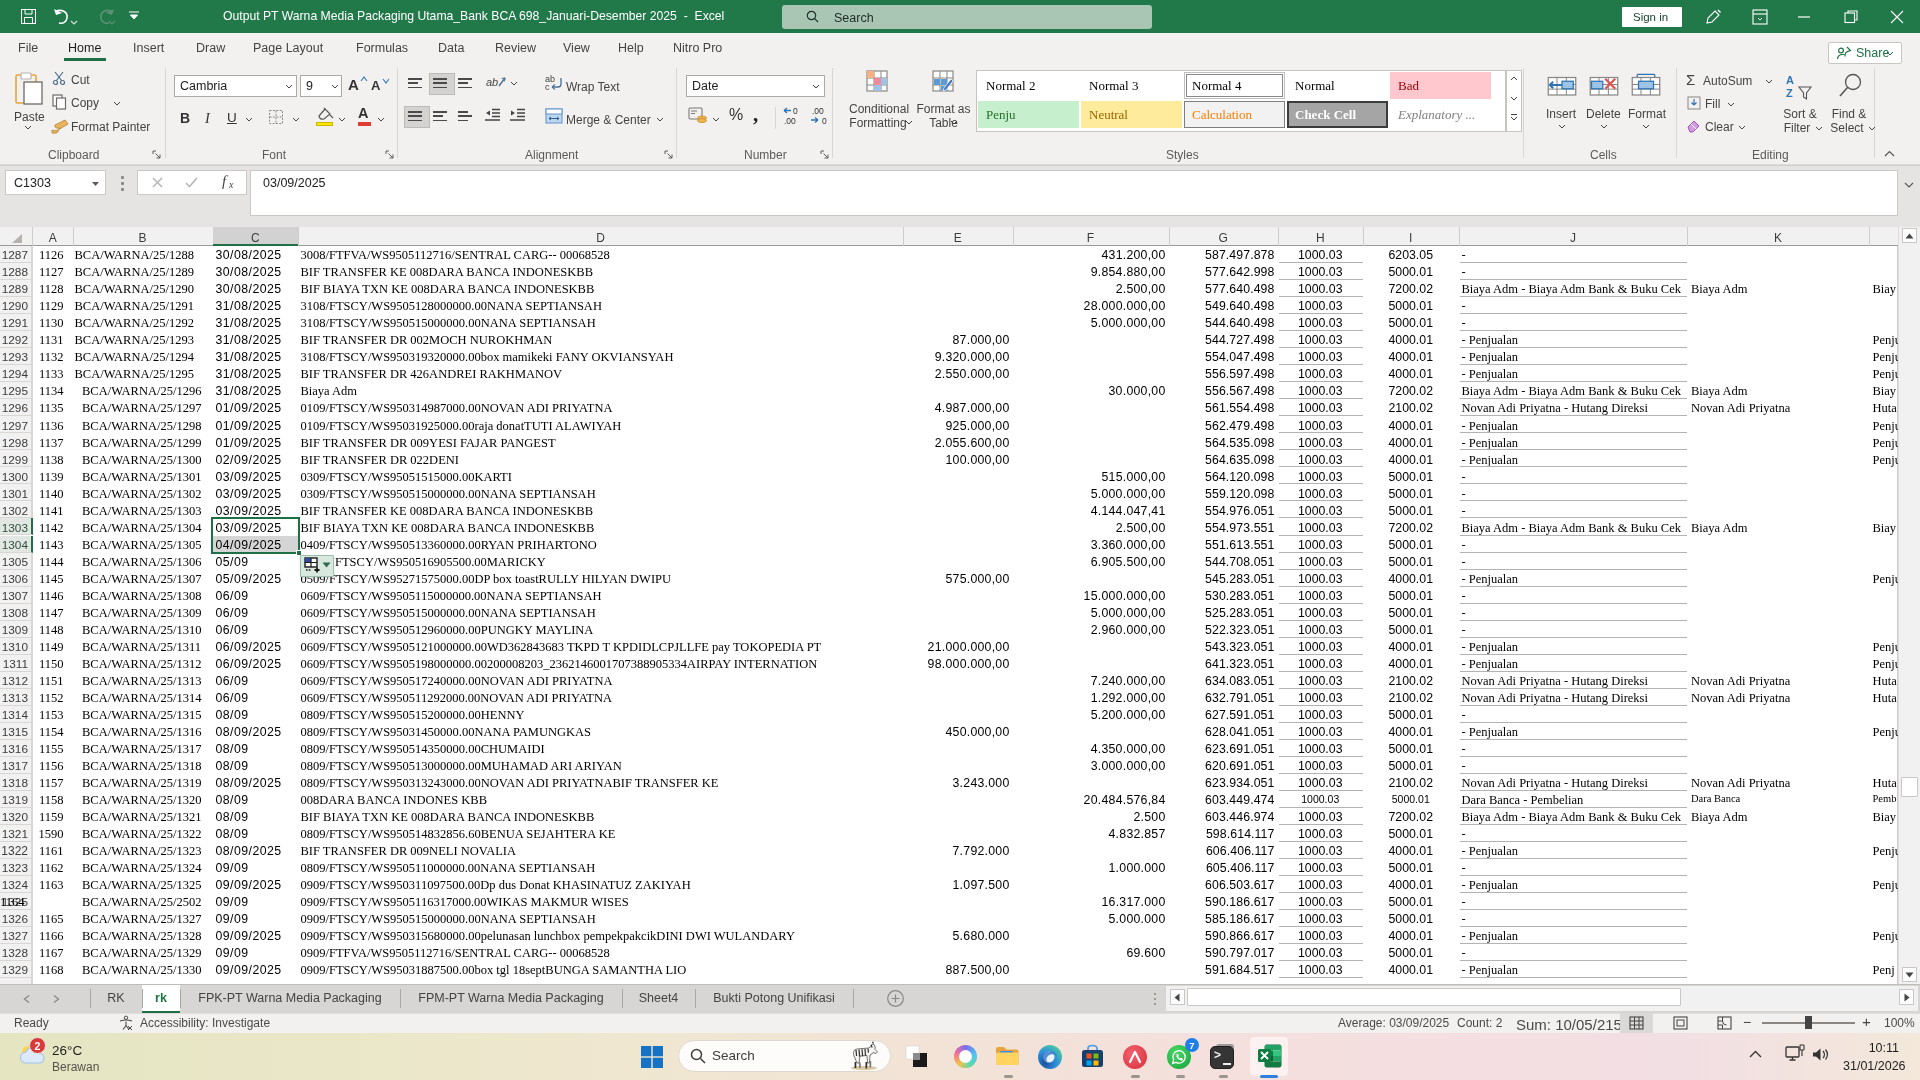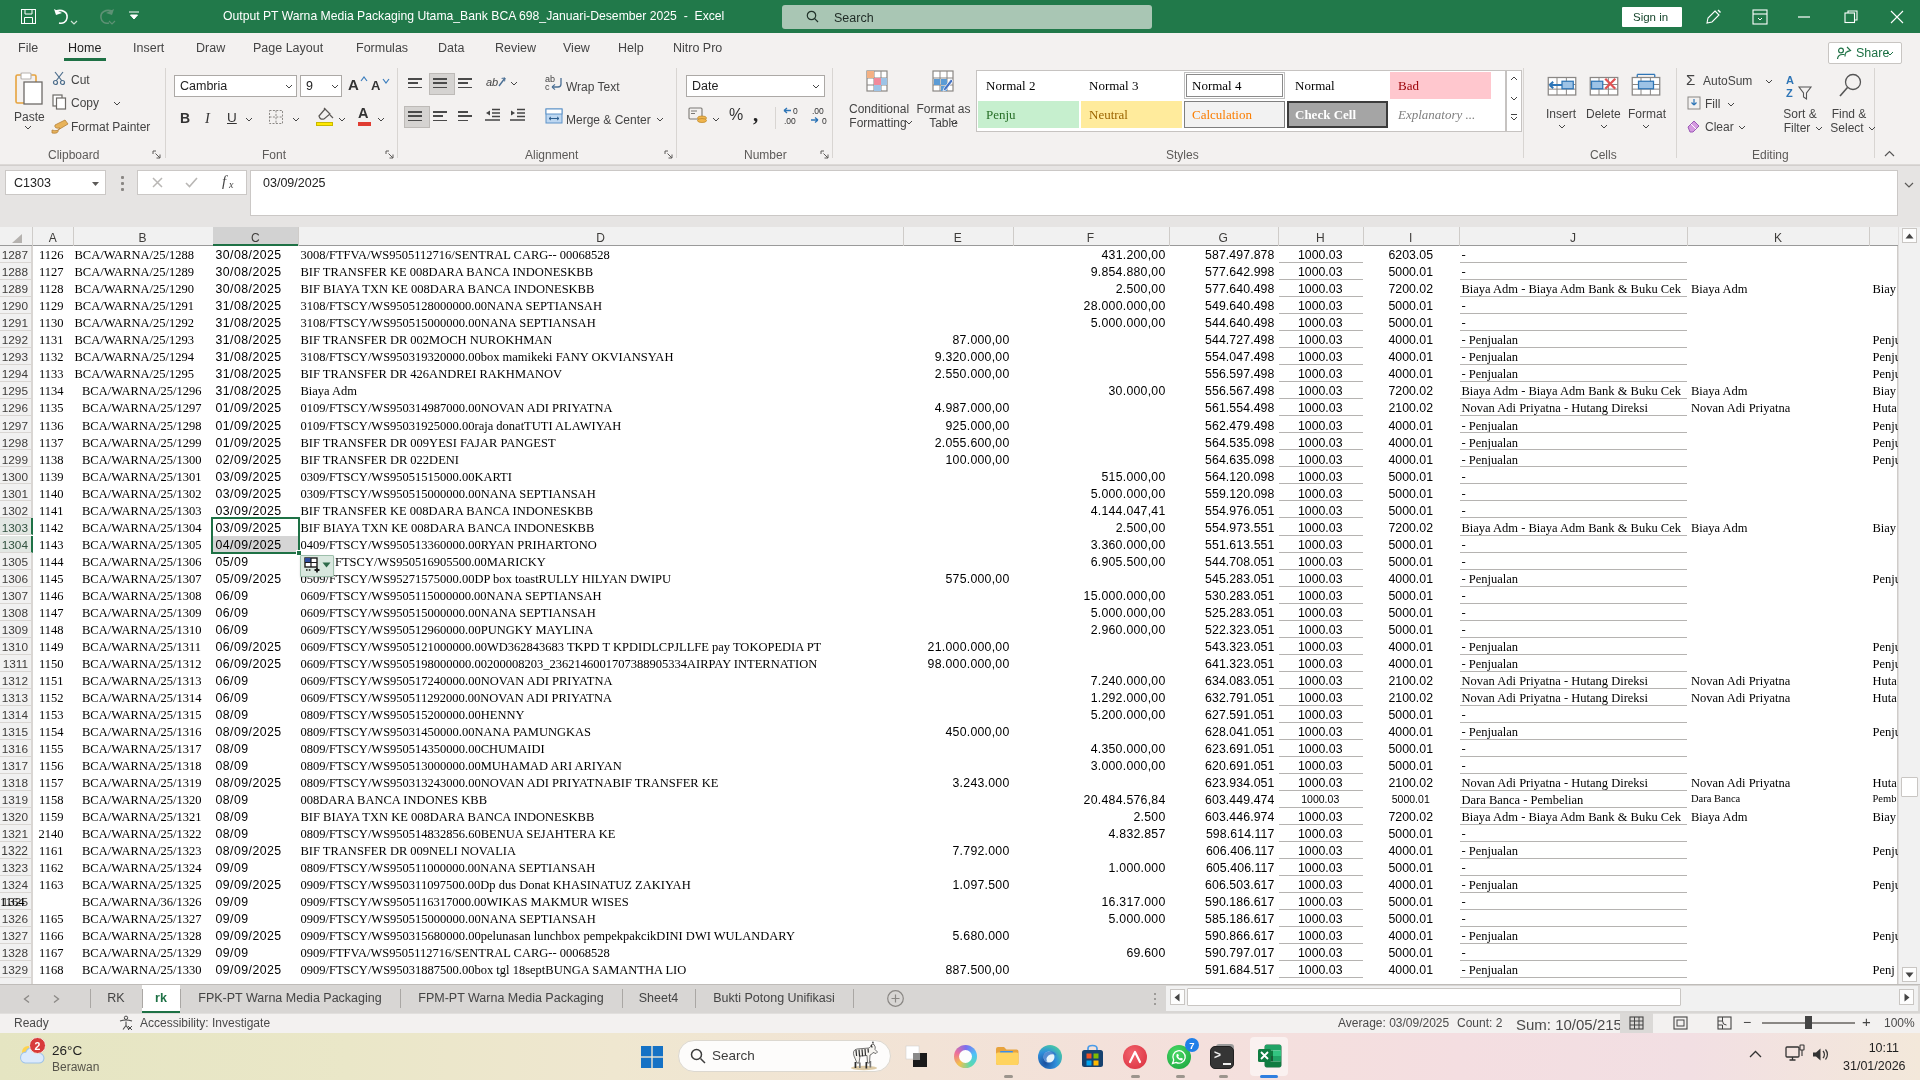--- a/index.html
+++ b/index.html
@@ -927,21 +927,21 @@
 <div class="t ser" style="left:300.5px;top:810.19px;">BIF BIAYA TXN KE 008DARA BANCA INDONESKBB</div>
 <div class="t num" style="left:860px;top:810.19px;width:305.5px;text-align:right;letter-spacing:0.25px">2.500</div>
 <div class="t num" style="left:1100px;top:810.19px;width:174.5px;text-align:right;letter-spacing:0.1px">603.446.974</div>
 <div class="t num" style="left:1278px;top:810.19px;width:84.5px;text-align:center;">1000.03</div>
 <div style="position:absolute;left:1278.5px;top:824.02px;width:84px;height:1px;background:#b5b3b1"></div>
 <div class="t num" style="left:1362.5px;top:810.19px;width:96.5px;text-align:center;">7200.02</div>
 <div class="t ser" style="left:1461.5px;top:810.19px;">Biaya Adm - Biaya Adm Bank &amp; Buku Cek</div>
 <div style="position:absolute;left:1459.5px;top:824.02px;width:227px;height:1px;background:#b5b3b1"></div>
 <div class="t ser" style="left:1691px;top:810.19px;">Biaya Adm</div>
 <div class="t ser" style="left:1872.5px;top:810.19px;">Biay</div>
-<div class="t ser" style="left:0px;top:827.22px;width:63.5px;text-align:right">2140</div>
+<div class="t ser" style="left:0px;top:827.22px;width:63.5px;text-align:right">1590</div>
 <div class="t ser" style="left:82px;top:827.22px;">BCA/WARNA/25/1322</div>
 <div class="t num" style="left:215.5px;top:827.22px;letter-spacing:0.45px">08/09</div>
 <div class="t ser" style="left:300.5px;top:827.22px;">0809/FTSCY/WS950514832856.60BENUA SEJAHTERA KE</div>
 <div class="t num" style="left:860px;top:827.22px;width:305.5px;text-align:right;letter-spacing:0.25px">4.832.857</div>
 <div class="t num" style="left:1100px;top:827.22px;width:174.5px;text-align:right;letter-spacing:0.1px">598.614.117</div>
 <div class="t num" style="left:1278px;top:827.22px;width:84.5px;text-align:center;">1000.03</div>
 <div style="position:absolute;left:1278.5px;top:841.05px;width:84px;height:1px;background:#b5b3b1"></div>
 <div class="t num" style="left:1362.5px;top:827.22px;width:96.5px;text-align:center;">5000.01</div>
 <div class="t ser" style="left:1461.5px;top:827.22px;">-</div>
 <div style="position:absolute;left:1459.5px;top:841.05px;width:227px;height:1px;background:#b5b3b1"></div>
@@ -974,21 +974,21 @@
 <div class="t ser" style="left:300.5px;top:878.3100000000001px;">0909/FTSCY/WS950311097500.00Dp dus Donat KHASINATUZ ZAKIYAH</div>
 <div class="t num" style="left:700px;top:878.3100000000001px;width:309.5px;text-align:right;letter-spacing:0.25px">1.097.500</div>
 <div class="t num" style="left:1100px;top:878.3100000000001px;width:174.5px;text-align:right;letter-spacing:0.1px">606.503.617</div>
 <div class="t num" style="left:1278px;top:878.3100000000001px;width:84.5px;text-align:center;">1000.03</div>
 <div style="position:absolute;left:1278.5px;top:892.14px;width:84px;height:1px;background:#b5b3b1"></div>
 <div class="t num" style="left:1362.5px;top:878.3100000000001px;width:96.5px;text-align:center;">4000.01</div>
 <div class="t ser" style="left:1461.5px;top:878.3100000000001px;">- Penjualan</div>
 <div style="position:absolute;left:1459.5px;top:892.14px;width:227px;height:1px;background:#b5b3b1"></div>
 <div class="t ser" style="left:1872.5px;top:878.3100000000001px;">Penju</div>
 <div class="t ser" style="left:0px;top:895.3400000000001px;width:63.5px;text-align:left">1164</div>
-<div class="t ser" style="left:82px;top:895.3400000000001px;">BCA/WARNA/36/1326</div>
+<div class="t ser" style="left:82px;top:895.3400000000001px;">BCA/WARNA/25/2502</div>
 <div class="t num" style="left:215.5px;top:895.3400000000001px;letter-spacing:0.45px">09/09</div>
 <div class="t ser" style="left:300.5px;top:895.3400000000001px;">0909/FTSCY/WS9505116317000.00WIKAS MAKMUR WISES</div>
 <div class="t num" style="left:860px;top:895.3400000000001px;width:305.5px;text-align:right;letter-spacing:0.25px">16.317.000</div>
 <div class="t num" style="left:1100px;top:895.3400000000001px;width:174.5px;text-align:right;letter-spacing:0.1px">590.186.617</div>
 <div class="t num" style="left:1278px;top:895.3400000000001px;width:84.5px;text-align:center;">1000.03</div>
 <div style="position:absolute;left:1278.5px;top:909.1700000000001px;width:84px;height:1px;background:#b5b3b1"></div>
 <div class="t num" style="left:1362.5px;top:895.3400000000001px;width:96.5px;text-align:center;">5000.01</div>
 <div class="t ser" style="left:1461.5px;top:895.3400000000001px;">-</div>
 <div style="position:absolute;left:1459.5px;top:909.1700000000001px;width:227px;height:1px;background:#b5b3b1"></div>
 <div class="t ser" style="left:0px;top:912.3700000000001px;width:63.5px;text-align:right">1165</div>

